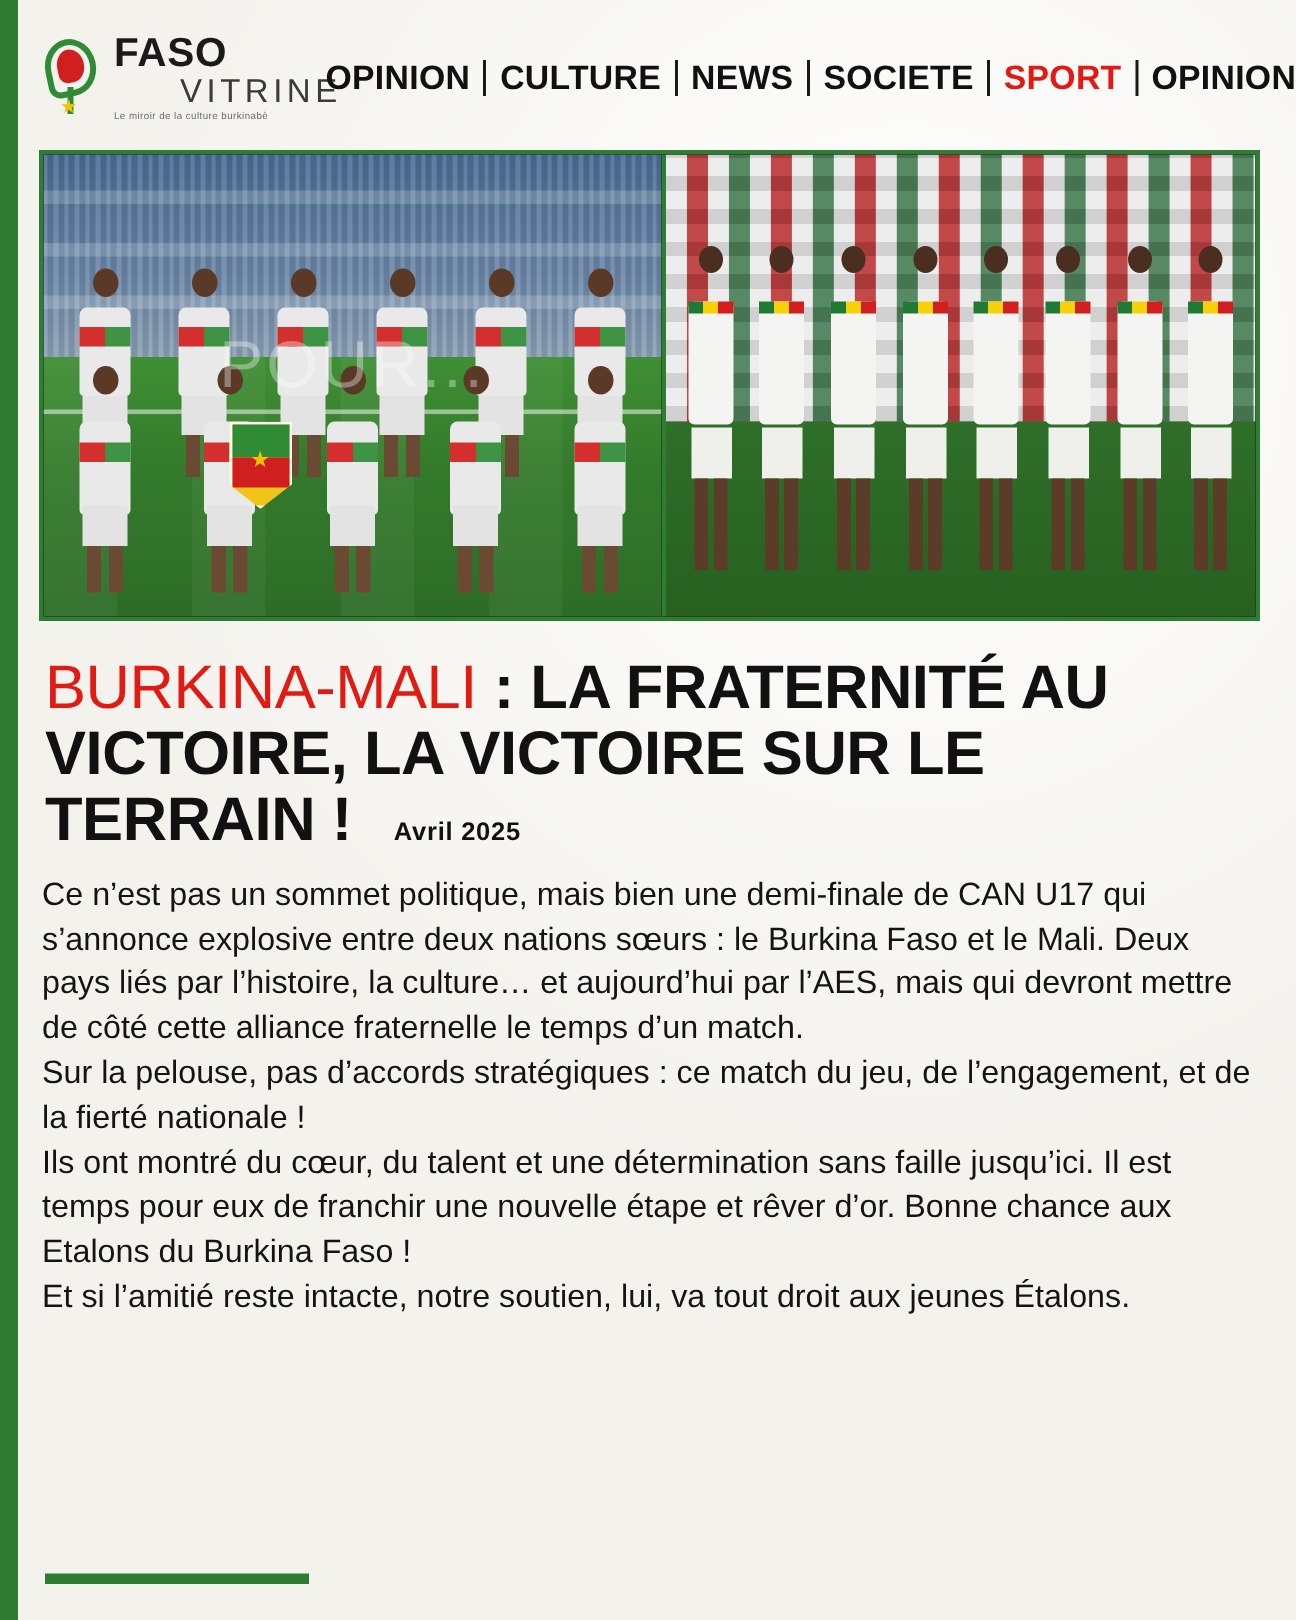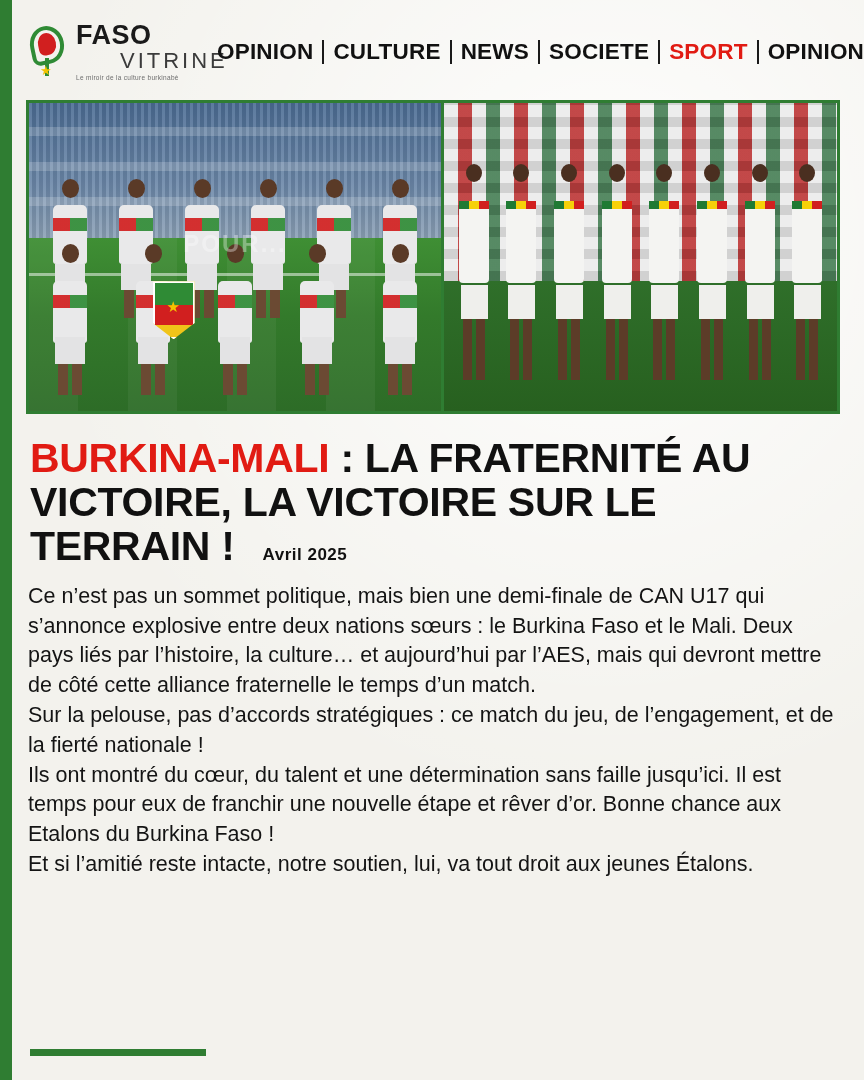--- a/index.html
+++ b/index.html
@@ -223,22 +223,22 @@
   }
   .pennant .p-green { position:absolute; left:0; top:0; width:100%; height:40%; background:#2f8b35; }
   .pennant .p-red { position:absolute; left:0; top:40%; width:100%; height:38%; background:#d11f1f; }
   .pennant .p-star { position:absolute; left:50%; top:30%; margin-left:-7px; color:#f2c300; font-size:15px; line-height:1;}
 
   .watermark {
     position: absolute;
     left: 50%; top: 46%;
     transform: translate(-50%,-50%);
     color: rgba(255,255,255,0.35);
-    font-size: 24px;
-    font-weight: 700;
+    font-size: 44px;
+    font-weight: 400;
     letter-spacing: 2px;
     white-space: nowrap;
     pointer-events: none;
   }
 
   
   .stand-r {
     position: absolute; left:0; right:0; top:0; height: 58%;
     background:
       repeating-linear-gradient(90deg, rgba(255,255,255,0.9) 0 14px, rgba(200,20,20,0.75) 14px 28px, rgba(255,255,255,0.9) 28px 42px, rgba(30,110,50,0.7) 42px 56px),
@@ -287,21 +287,21 @@
   .headline {
     margin: 22px 24px 0 30px;
     font-size: 41px;
     line-height: 1.08;
     font-weight: 700;
     color: #111;
     letter-spacing: -0.3px;
   }
   .headline .hl-red {
     color: #e11b13;
-    font-weight: 700;
+    font-weight: 400;
   }
   .date-tag {
     font-size: 17px;
     font-weight: 700;
     color: #111;
     letter-spacing: 0.5px;
     margin-left: 28px;
     white-space: nowrap;
   }
 

